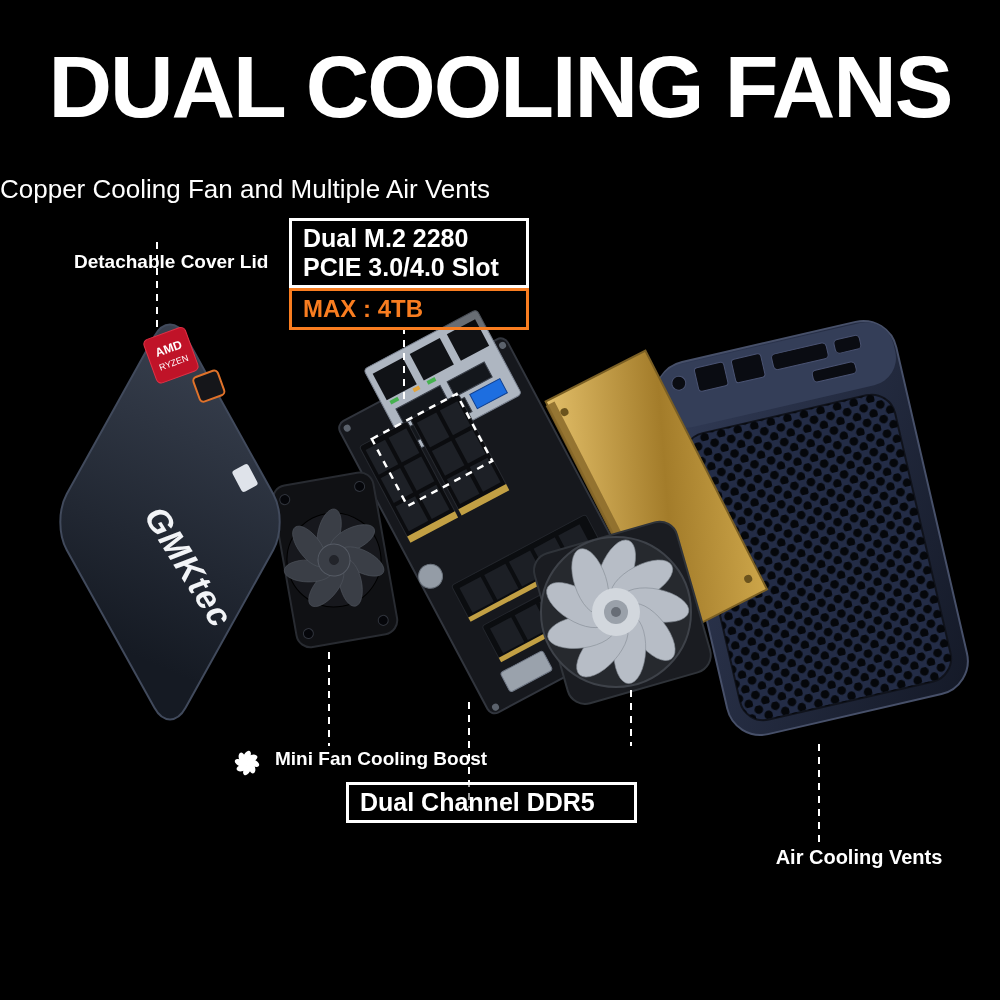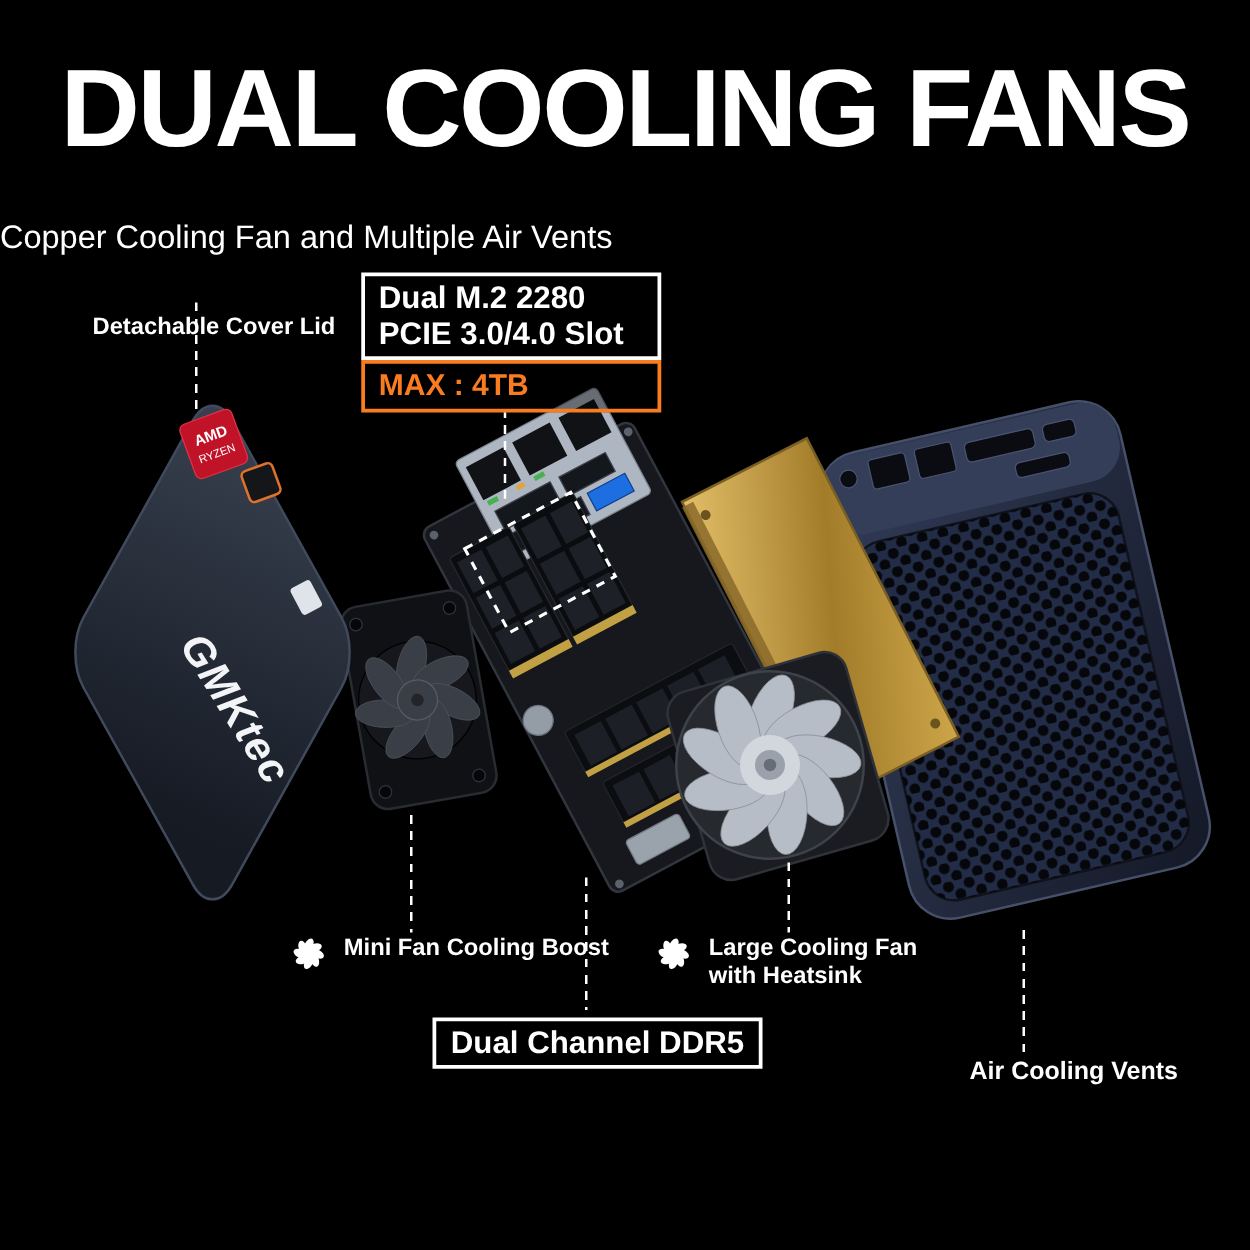--- a/index.html
+++ b/index.html
@@ -273,32 +273,23 @@
   <div class="note" style="left:232px;top:748px;">
     <svg class="fanicon" viewBox="0 0 24 24">
         <use href="#fanSym"></use>
       </svg>
     <div class="small-label">
       <div>Mini Fan Cooling Boost</div>
     </div>
   </div>
 
   <div class="dash-v" style="left:630px;top:690px;height:56px;"></div>
-  <div class="note" style="left:524px;top:748px;">
-    <svg class="fanicon" viewBox="0 0 24 24">
-        <use href="#fanSym"></use>
-      </svg>
-    <div class="small-label">
-      <div>Large Cooling Fan</div>
-      <div>with Heatsink</div>
-    </div>
-  </div>
 
   <div class="dash-v" style="left:468px;top:702px;height:106px;"></div>
-  <div class="callout" style="left:346px;top:814px;width:264px;text-align:center;">
+  <div class="callout" style="left:346px;top:782px;width:291px;">
     <div class="main">
       <div>Dual Channel DDR5</div>
     </div>
   </div>
 
   <div class="dash-v" style="left:818px;top:744px;height:98px;"></div>
   <div class="abs z3 airvents" style="left:738px;top:846px;">Air Cooling Vents</div>
 
 </div>
 

